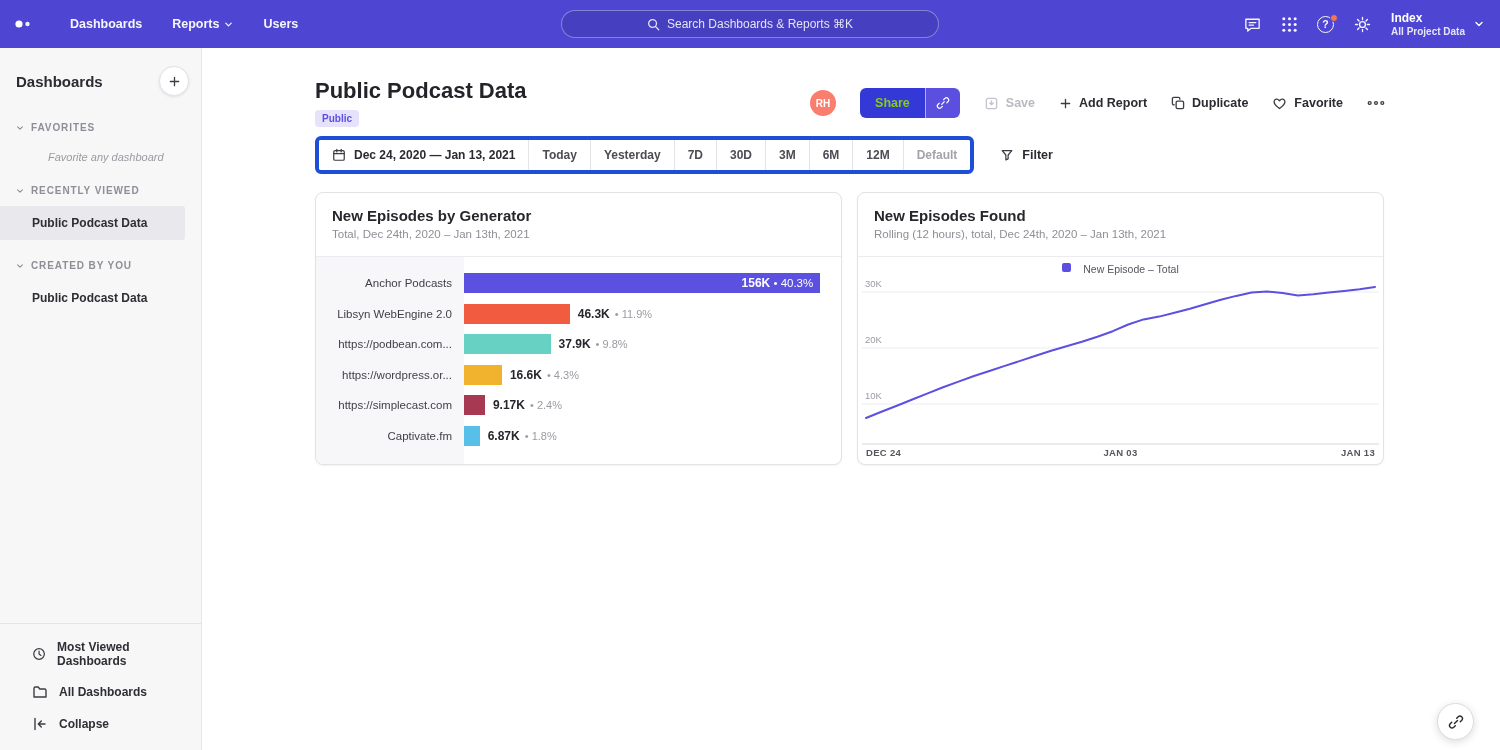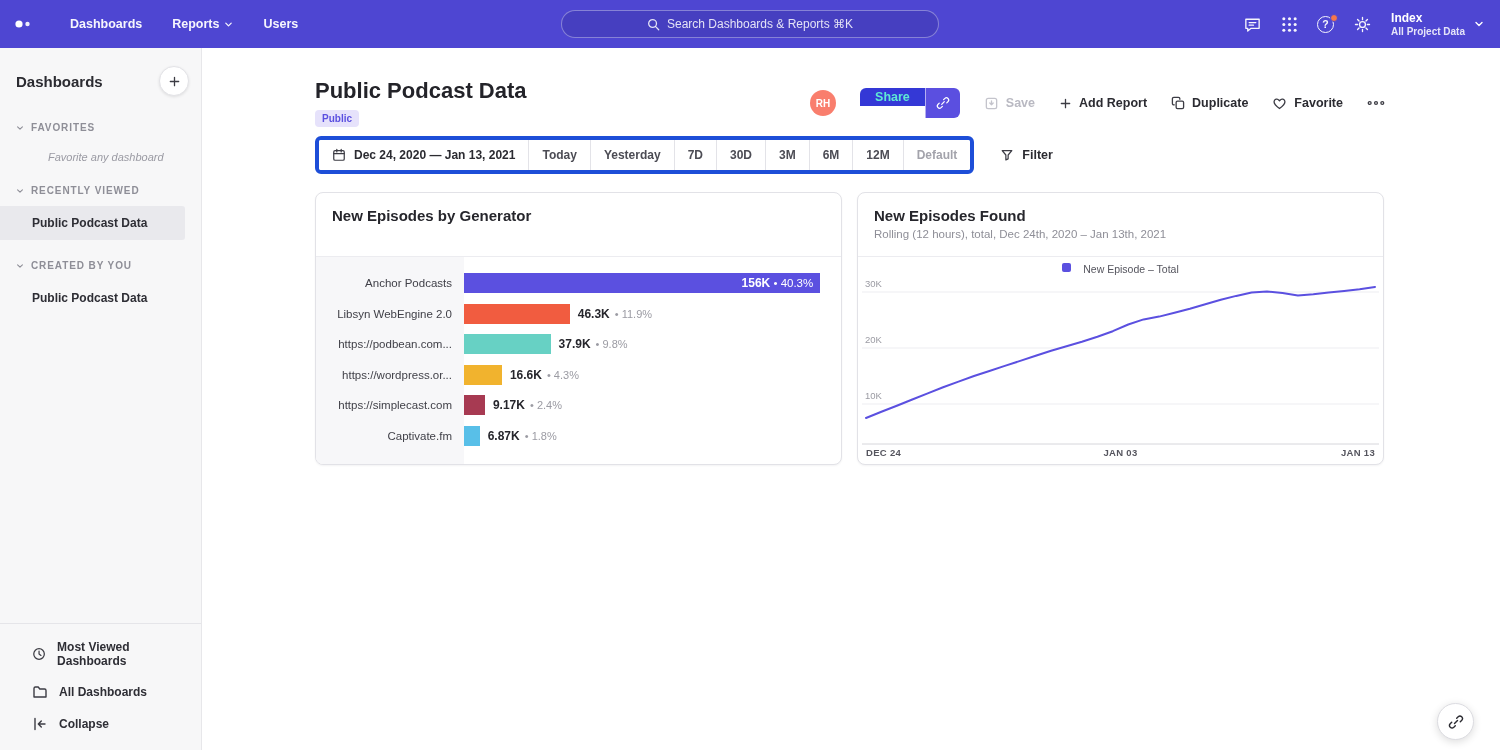--- a/index.html
+++ b/index.html
@@ -42,21 +42,21 @@
   .sb-foot-item svg { color:#3c3c44; }
 
   
   .main { position:absolute; top:48px; left:202px; right:0; bottom:0; background:#fff; padding:30px 115px 0 113px; overflow:hidden; }
   .page-head { display:flex; justify-content:space-between; align-items:flex-start; }
   .page-head h1 { font-size:22px; font-weight:700; color:#232329; }
   .badge { display:inline-block; margin-top:6px; background:#e6e2fb; color:#5b50e0; font-size:10px; font-weight:700; padding:3px 7px; border-radius:4px; }
   .actions { display:flex; align-items:center; gap:24px; margin-top:10px; }
   .avatar { width:26px; height:26px; border-radius:50%; background:#f97e6d; color:#fff; font-size:10px; font-weight:700; display:flex; align-items:center; justify-content:center; cursor:pointer; }
   .share-split { display:flex; border-radius:6px; overflow:hidden; }
-  .share-main { background:#3438d6; color:#5eead4; font-size:12.5px; font-weight:700; padding:0 15px; height:18px; }
+  .share-main { background:#3438d6; color:#84cc16; font-size:12.5px; font-weight:700; padding:0 15px; height:30px; }
   .share-link-seg { background:#5b4fe0; border-left:1px solid rgba(255,255,255,.55); width:35px; height:30px; color:#fff; display:flex; align-items:center; justify-content:center; }
   .action { display:flex; align-items:center; gap:7px; font-size:12.5px; font-weight:600; color:#2b2b31; }
   .action svg { color:#3c3c44; }
   .action.disabled { color:#b9b9c2; } .action.disabled svg { color:#c4c4cc; }
 
   .date-row { display:flex; align-items:center; margin-top:9px; }
   .segmented { display:flex; align-items:stretch; border:4px solid #1d4ed8; border-radius:6px; overflow:hidden; background:#fff; }
   .presets { display:contents; }
   .seg-btn { display:flex; align-items:center; gap:8px; padding:0 13px; height:30px; background:#fff; border-left:1px solid #e3e3e8; font-size:12px; font-weight:600; color:#4c4c54; white-space:nowrap; border-radius:0; }
   .seg-btn.date-range { border-left:none; font-weight:700; color:#2b2b31; }
@@ -304,20 +304,21 @@
           </svg>
         <span>Filter</span>
       </button>
     </div>
 
     <div class="cards">
 
       <section class="card">
         <div class="card-head">
           <h3>New Episodes by Generator</h3>
+          <div class="card-sub">Total, Dec 24th, 2020 – Jan 13th, 2021</div>
         </div>
         <div class="card-body">
           <div class="label-col-bg"></div>
           <div class="bar-rows">
               <div class="bar-row">
                 <div class="bar-cat">Anchor Podcasts</div>
                 <div class="bar-area">
                   <div class="bar-fill" style="background: rgb(91, 80, 224); width: 94.5%;">
                     <span class="bar-inline"><b>156K</b> • 40.3%</span>
                   </div>

